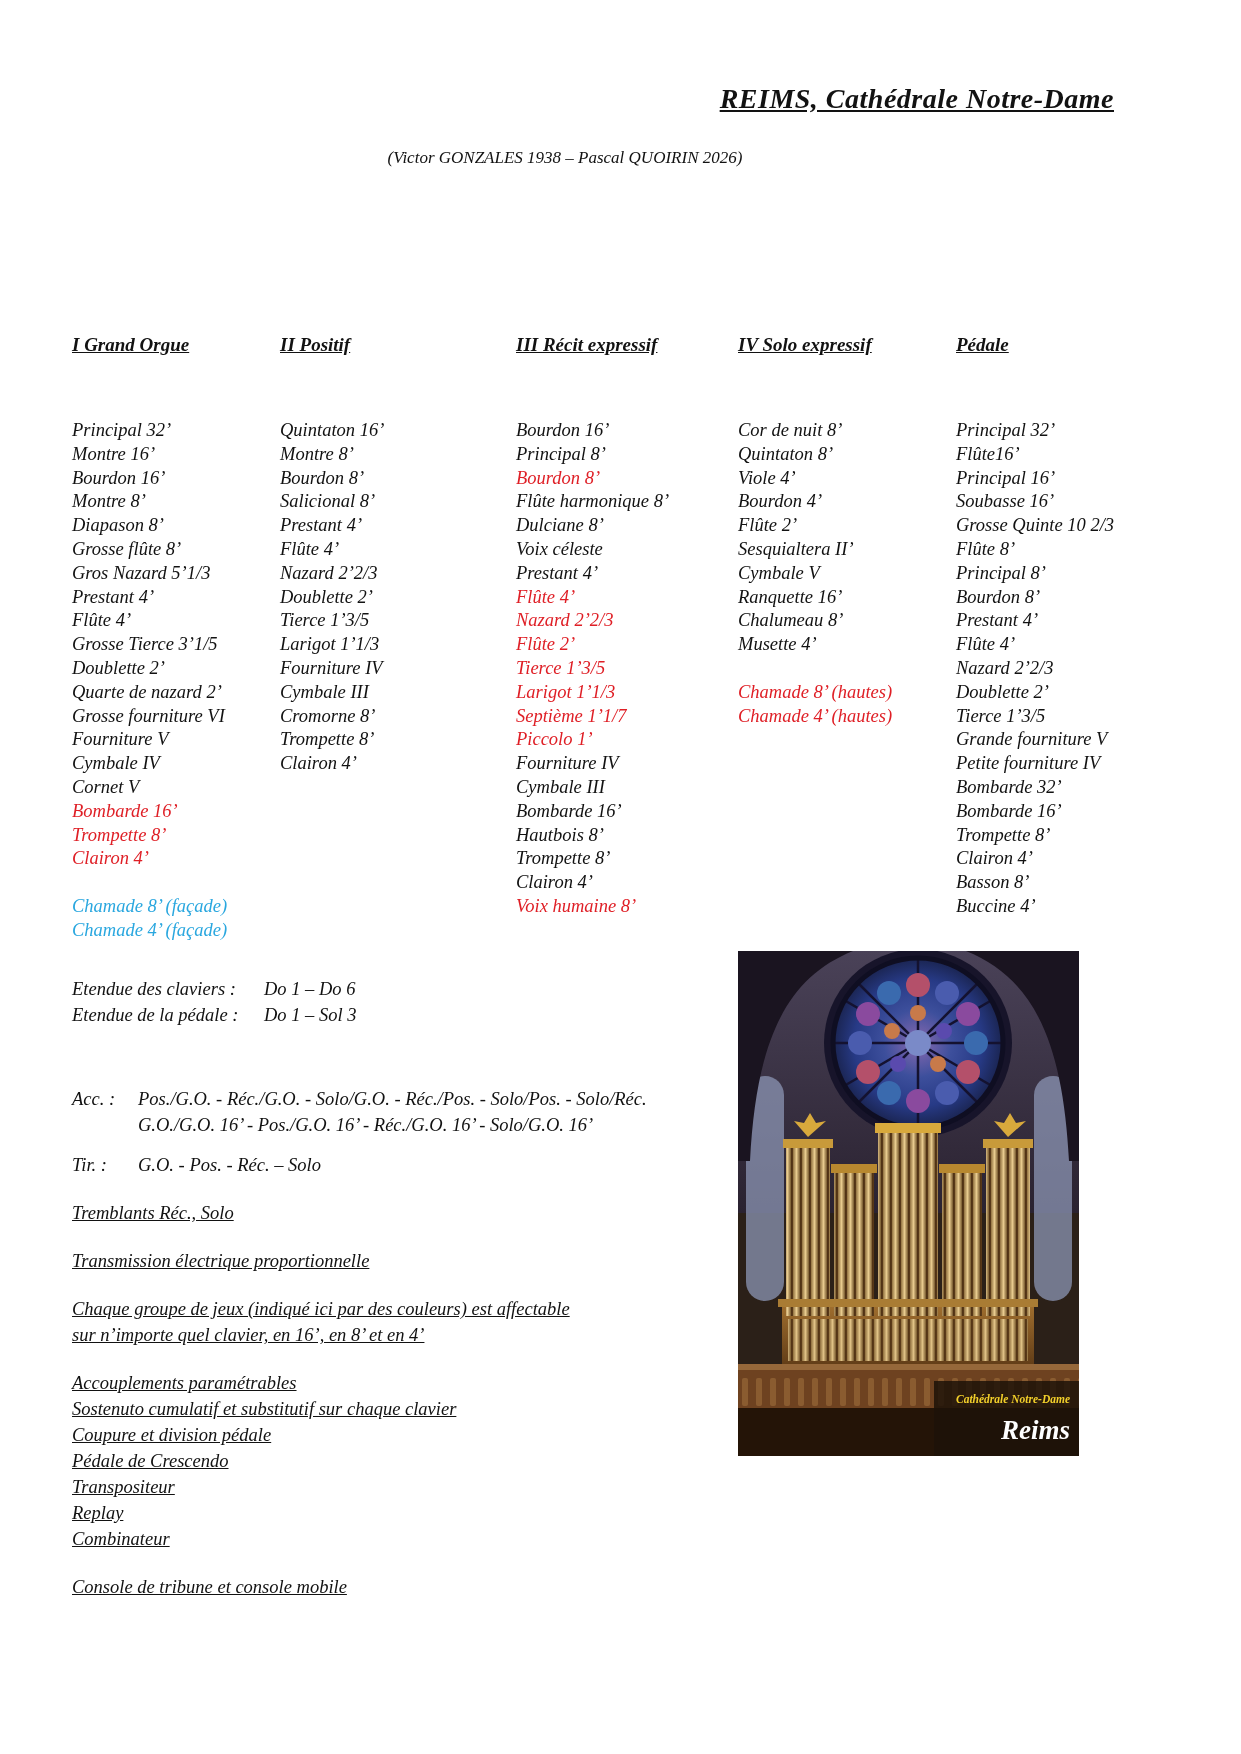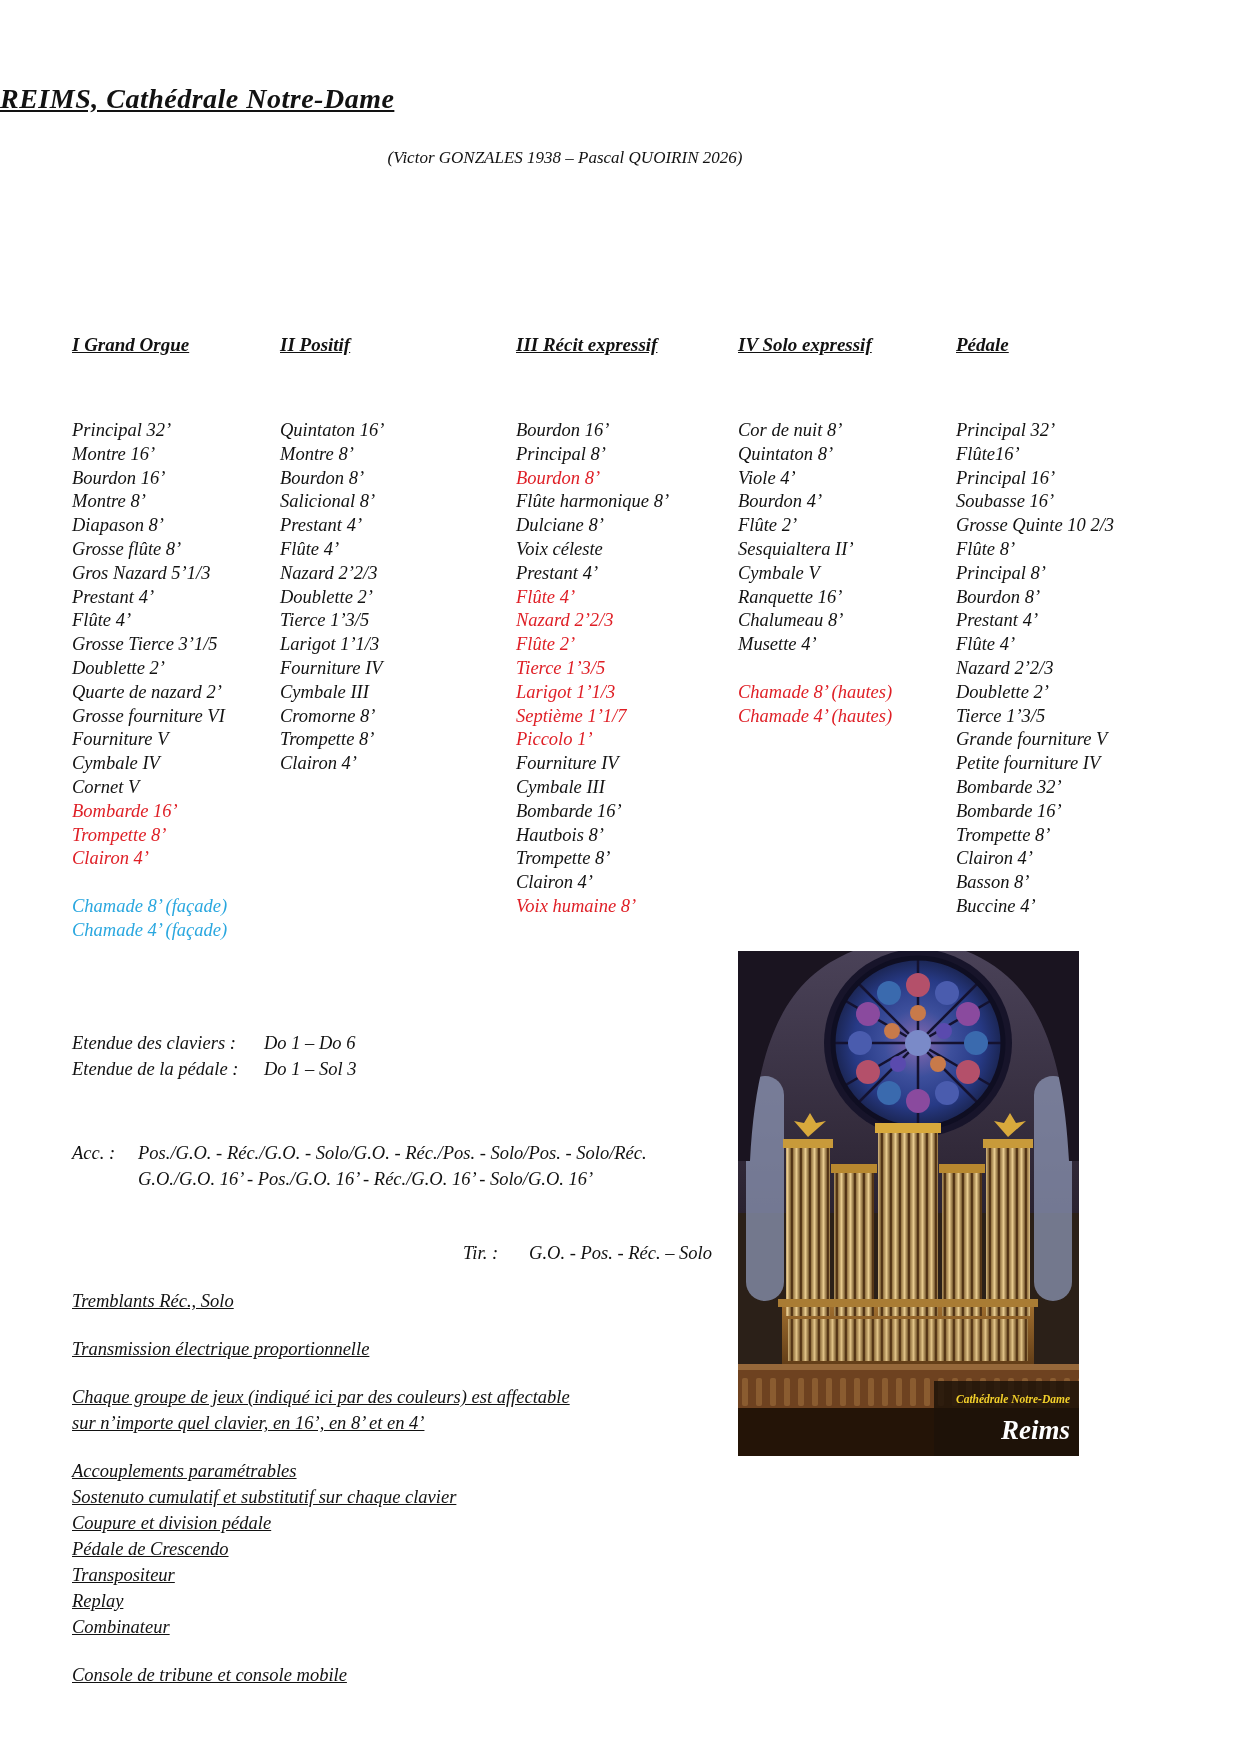--- a/index.html
+++ b/index.html
@@ -6,48 +6,48 @@
     --c-ink:#121212; --c-red:#df1f26; --c-cyan:#2aa7df;
     --c-capy:#f2cf2a; --c-capw:#ffffff;
   }
   html,body{margin:0;padding:0;background:#fff;}
   .page{
     position:relative;width:1241px;height:1754px;background:#ffffff;
     font-family:"Liberation Serif","DejaVu Serif",serif;font-style:italic;
     color:var(--c-ink);overflow:hidden;
   }
   .title{
-    position:absolute;left:0;top:64px;width:1114px;text-align:left;
+    position:absolute;left:0;top:64px;width:1114px;text-align:right;
     font-size:28px;font-weight:bold;text-decoration:underline;letter-spacing:.5px;
   }
   .subtitle{
     position:absolute;left:0;top:148px;width:1130px;text-align:center;font-size:17px;
   }
   .division{position:absolute;top:332px;white-space:nowrap;}
   .division:nth-child(1){left:72px;}
   .division:nth-child(2){left:280px;}
   .division:nth-child(3){left:516px;}
   .division:nth-child(4){left:738px;}
   .division:nth-child(5){left:956px;}
   .div-header{
     font-size:19px;font-weight:bold;text-decoration:underline;line-height:25px;
   }
   .stops{margin-top:62px;font-size:18.5px;line-height:23.8px;}
   .stop{height:23.8px;}
   .stop.r{color:var(--c-red);}
   .stop.c{color:var(--c-cyan);}
   .details{
-    position:absolute;left:72px;top:1030px;width:640px;
+    position:absolute;left:72px;top:976px;width:640px;
     font-size:18.5px;line-height:26px;
   }
   .kv-row .kv-label{display:inline-block;width:192px;}
   .labeled{display:flex;}
   .labeled .lb{width:66px;flex:0 0 66px;}
   .p-acc{margin-top:58px;font-style:italic;}
-  .p-tir{margin-top:48px;justify-content:flex-end;}
+  .p-tir{margin-top:14px;}
   .p-para{margin-top:22px;text-decoration:underline;}
   .photo{
     position:absolute;left:722px;top:935px;width:341px;height:505px;margin:16px;
   }
   .photo svg{display:block;}
   .cap1{fill:var(--c-capy);font-family:"Liberation Serif",serif;font-style:italic;font-weight:bold;}
   .cap2{fill:var(--c-capw);font-family:"Liberation Serif",serif;font-style:italic;font-weight:bold;}
 </style>
 </head>
 <body>

